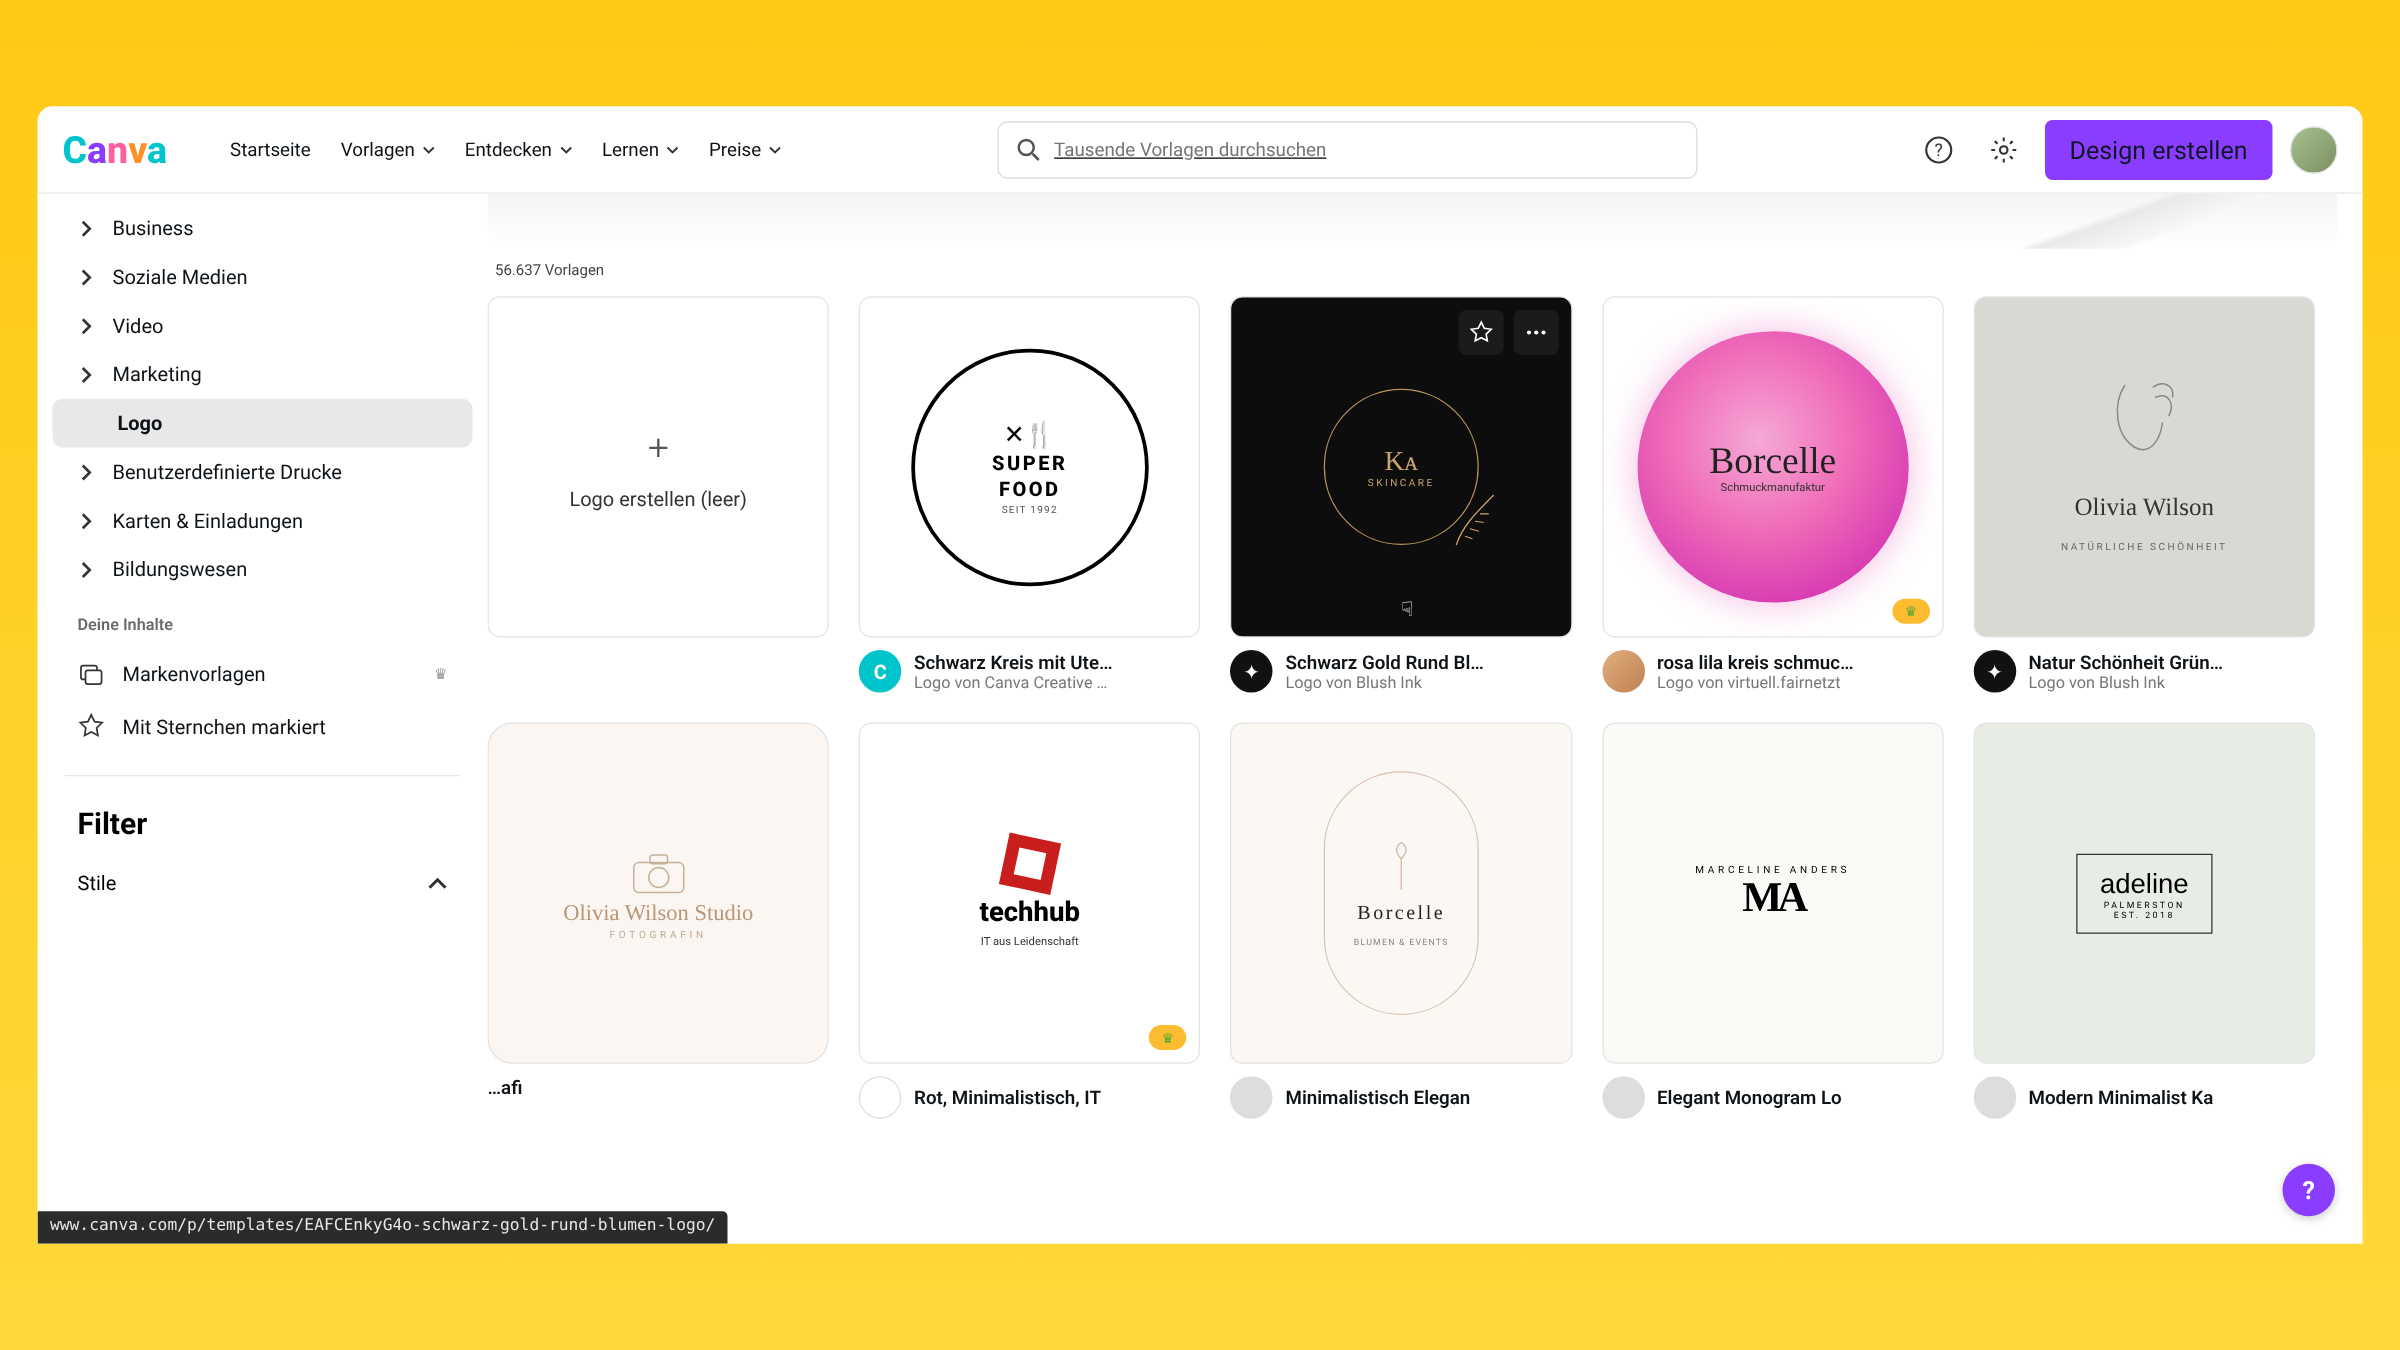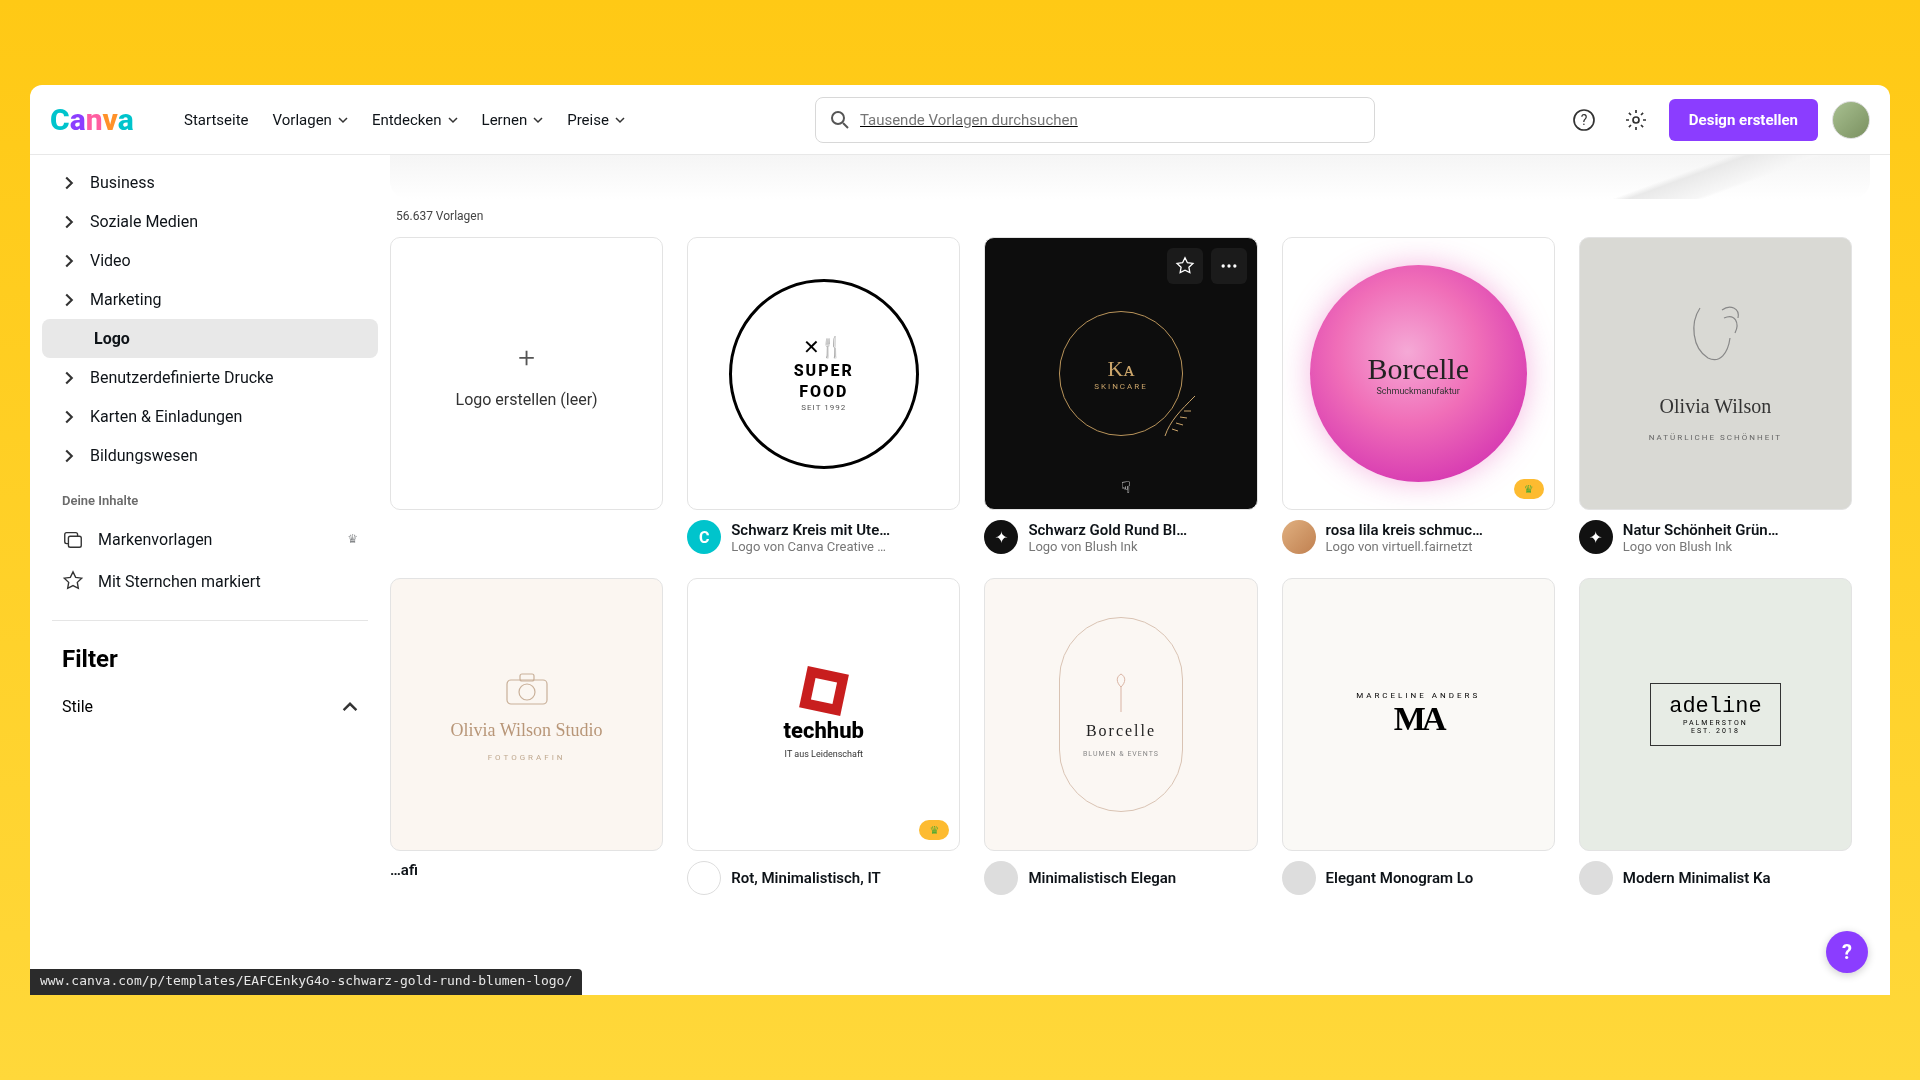--- a/index.html
+++ b/index.html
@@ -9,21 +9,21 @@
 .app { position: absolute; left: 30px; top: 85px; right: 30px; bottom: 85px; background: #fff; border-radius: 12px 12px 0 0; overflow: hidden; }
 .header { height: 70px; display: flex; align-items: center; padding: 0 20px; border-bottom: 1px solid #e8e8e8; gap: 24px; }
 .logo-canva { display: flex; align-items: center; font-size: 32px; font-weight: 700; }
 .nav-item { font-size: 15px; color: #0e1318; display: flex; align-items: center; gap: 6px; cursor: pointer; }
 .chev { width: 10px; height: 10px; }
 .search-wrap { flex: 1; display: flex; justify-content: center; }
 .search-box { width: 560px; height: 46px; border: 1px solid #d8d8d8; border-radius: 8px; display: flex; align-items: center; padding: 0 14px; gap: 10px; text-decoration: underline; }
 .search-box input { border: none; outline: none; flex: 1; font-size: 15px; color: #333; }
 .header-icons { display: flex; align-items: center; gap: 14px; }
 .icon-btn { width: 38px; height: 38px; display: flex; align-items: center; justify-content: center; cursor: pointer; }
-.primary-btn { background: #8b3dff; color: #ffffff; border: none; border-radius: 6px; padding: 12px 20px; font-size: 15px; font-weight: 700; cursor: pointer; }
+.primary-btn { background: #8b3dff; color: #0f172a; border: none; border-radius: 6px; padding: 12px 20px; font-size: 20px; font-weight: 400; cursor: pointer; }
 .avatar { width: 38px; height: 38px; border-radius: 50%; background: linear-gradient(135deg,#a8c090,#7a9060); border: 1px solid #ddd; }
 .body { display: flex; height: calc(100% - 70px); }
 .sidebar { width: 360px; padding: 8px 12px; overflow: hidden; }
 .side-item { display: flex; align-items: center; gap: 14px; padding: 10px 20px; font-size: 16px; color: #0e1318; border-radius: 8px; cursor: pointer; }
 .side-item.active { background: #e8e8e8; font-weight: 700; padding-left: 52px; }
 .chev-r { width: 14px; height: 14px; flex-shrink: 0; }
 .section-label { font-size: 13px; color: #6b6b6b; padding: 18px 20px 10px; font-weight: 600; }
 .side-icon { width: 22px; height: 22px; }
 .side-item .small-crown { margin-left: auto; opacity: .5; font-size: 12px; }
 .divider { border-top: 1px solid #e5e5e5; margin: 18px 10px; }
@@ -60,40 +60,40 @@
 .t-ka .kas { color: #caa46a; font-size: 8px; letter-spacing: 2px; }
 .t-ka .leaf { position: absolute; right: -18px; bottom: -6px; color: #caa46a; }
 .t-bor { background: #fff; }
 .t-bor .blob { width: 80%; height: 80%; border-radius: 50%; background: radial-gradient(circle at 45% 40%, #f5a9d6 0%, #f06eb8 40%, #d83db2 75%, rgba(255,255,255,0) 90%); box-shadow: 0 0 30px rgba(230,80,180,.4); display: flex; flex-direction:column; align-items:center; justify-content:center; }
 .t-bor .bt { font-family: cursive; font-size: 30px; color: #222; }
 .t-bor .bs { font-size: 9px; color: #333; }
 .t-olivia { background: #d9d9d4; position: relative; }
 .t-olivia .face { position: absolute; top: 22%; left: 50%; transform: translateX(-50%); color: #777; }
 .t-olivia .ot { position: absolute; top: 58%; width: 100%; text-align: center; font-family: serif; font-size: 20px; color: #333; }
 .t-olivia .os { position: absolute; top: 72%; width: 100%; text-align: center; font-size: 8px; letter-spacing: 2px; color: #666; }
-.t-studio { background: #fbf6f1; display: flex; flex-direction: column; align-items: center; justify-content: center; gap: 12px; }
+.t-studio { background: #fbf6f1; display: flex; flex-direction: column; align-items: center; justify-content: center; gap: 2px; border-radius: 20px; }
 .t-studio .cam { color: #c9b099; }
 .t-studio .st { font-family: cursive; font-size: 18px; color: #b89678; }
 .t-studio .ss { font-size: 8px; letter-spacing: 3px; color: #bfa88f; }
 .t-tech { background: #fff; display:flex; flex-direction:column; align-items:center; justify-content:center; gap:6px; }
 .t-tech .sq { width: 42px; height: 42px; background: #c81e1e; transform: rotate(12deg); display:flex; align-items:center; justify-content:center; }
 .t-tech .sq::after { content:""; width: 22px; height: 22px; background:#fff; }
 .t-tech .tt { font-size: 22px; font-weight: 800; }
 .t-tech .ts { font-size: 9px; color: #333; }
 .t-borc2 { background: #fbf7f3; display:flex; align-items:center; justify-content:center; }
 .t-borc2 .cap { width: 46%; height: 72%; border: 1px solid #d9c3b3; border-radius: 100px; display:flex; flex-direction:column; align-items:center; justify-content:center; gap:10px; }
 .t-borc2 .fl { color: #d9b3a3; }
 .t-borc2 .bt { font-family: serif; font-size: 16px; letter-spacing: 2px; color: #222; }
 .t-borc2 .bs { font-size: 7px; letter-spacing: 1px; color: #888; }
 .t-mono { background: #faf9f6; display:flex; flex-direction:column; align-items:center; justify-content:center; }
 .t-mono .ms { font-size: 8px; letter-spacing: 3px; }
 .t-mono .mm { font-family: serif; font-size: 34px; font-weight: 800; letter-spacing: -4px; }
 .t-adel { background: #e7ece5; display:flex; align-items:center; justify-content:center; }
 .t-adel .box { border: 1px solid #333; padding: 10px 18px; text-align:center; }
-.t-adel .at { font-family: Liberation Mono, monospace; font-size: 22px; }
+.t-adel .at { font-family: Liberation Sans, sans-serif; font-size: 22px; }
 .t-adel .as { font-size: 7px; letter-spacing: 2px; }
 .cursor-hand { position:absolute; color:#000; font-size:16px; }
 </style>
 </head>
 <body>
 
 <div class="shell">
   <div class="app">
 
     <div class="header">

